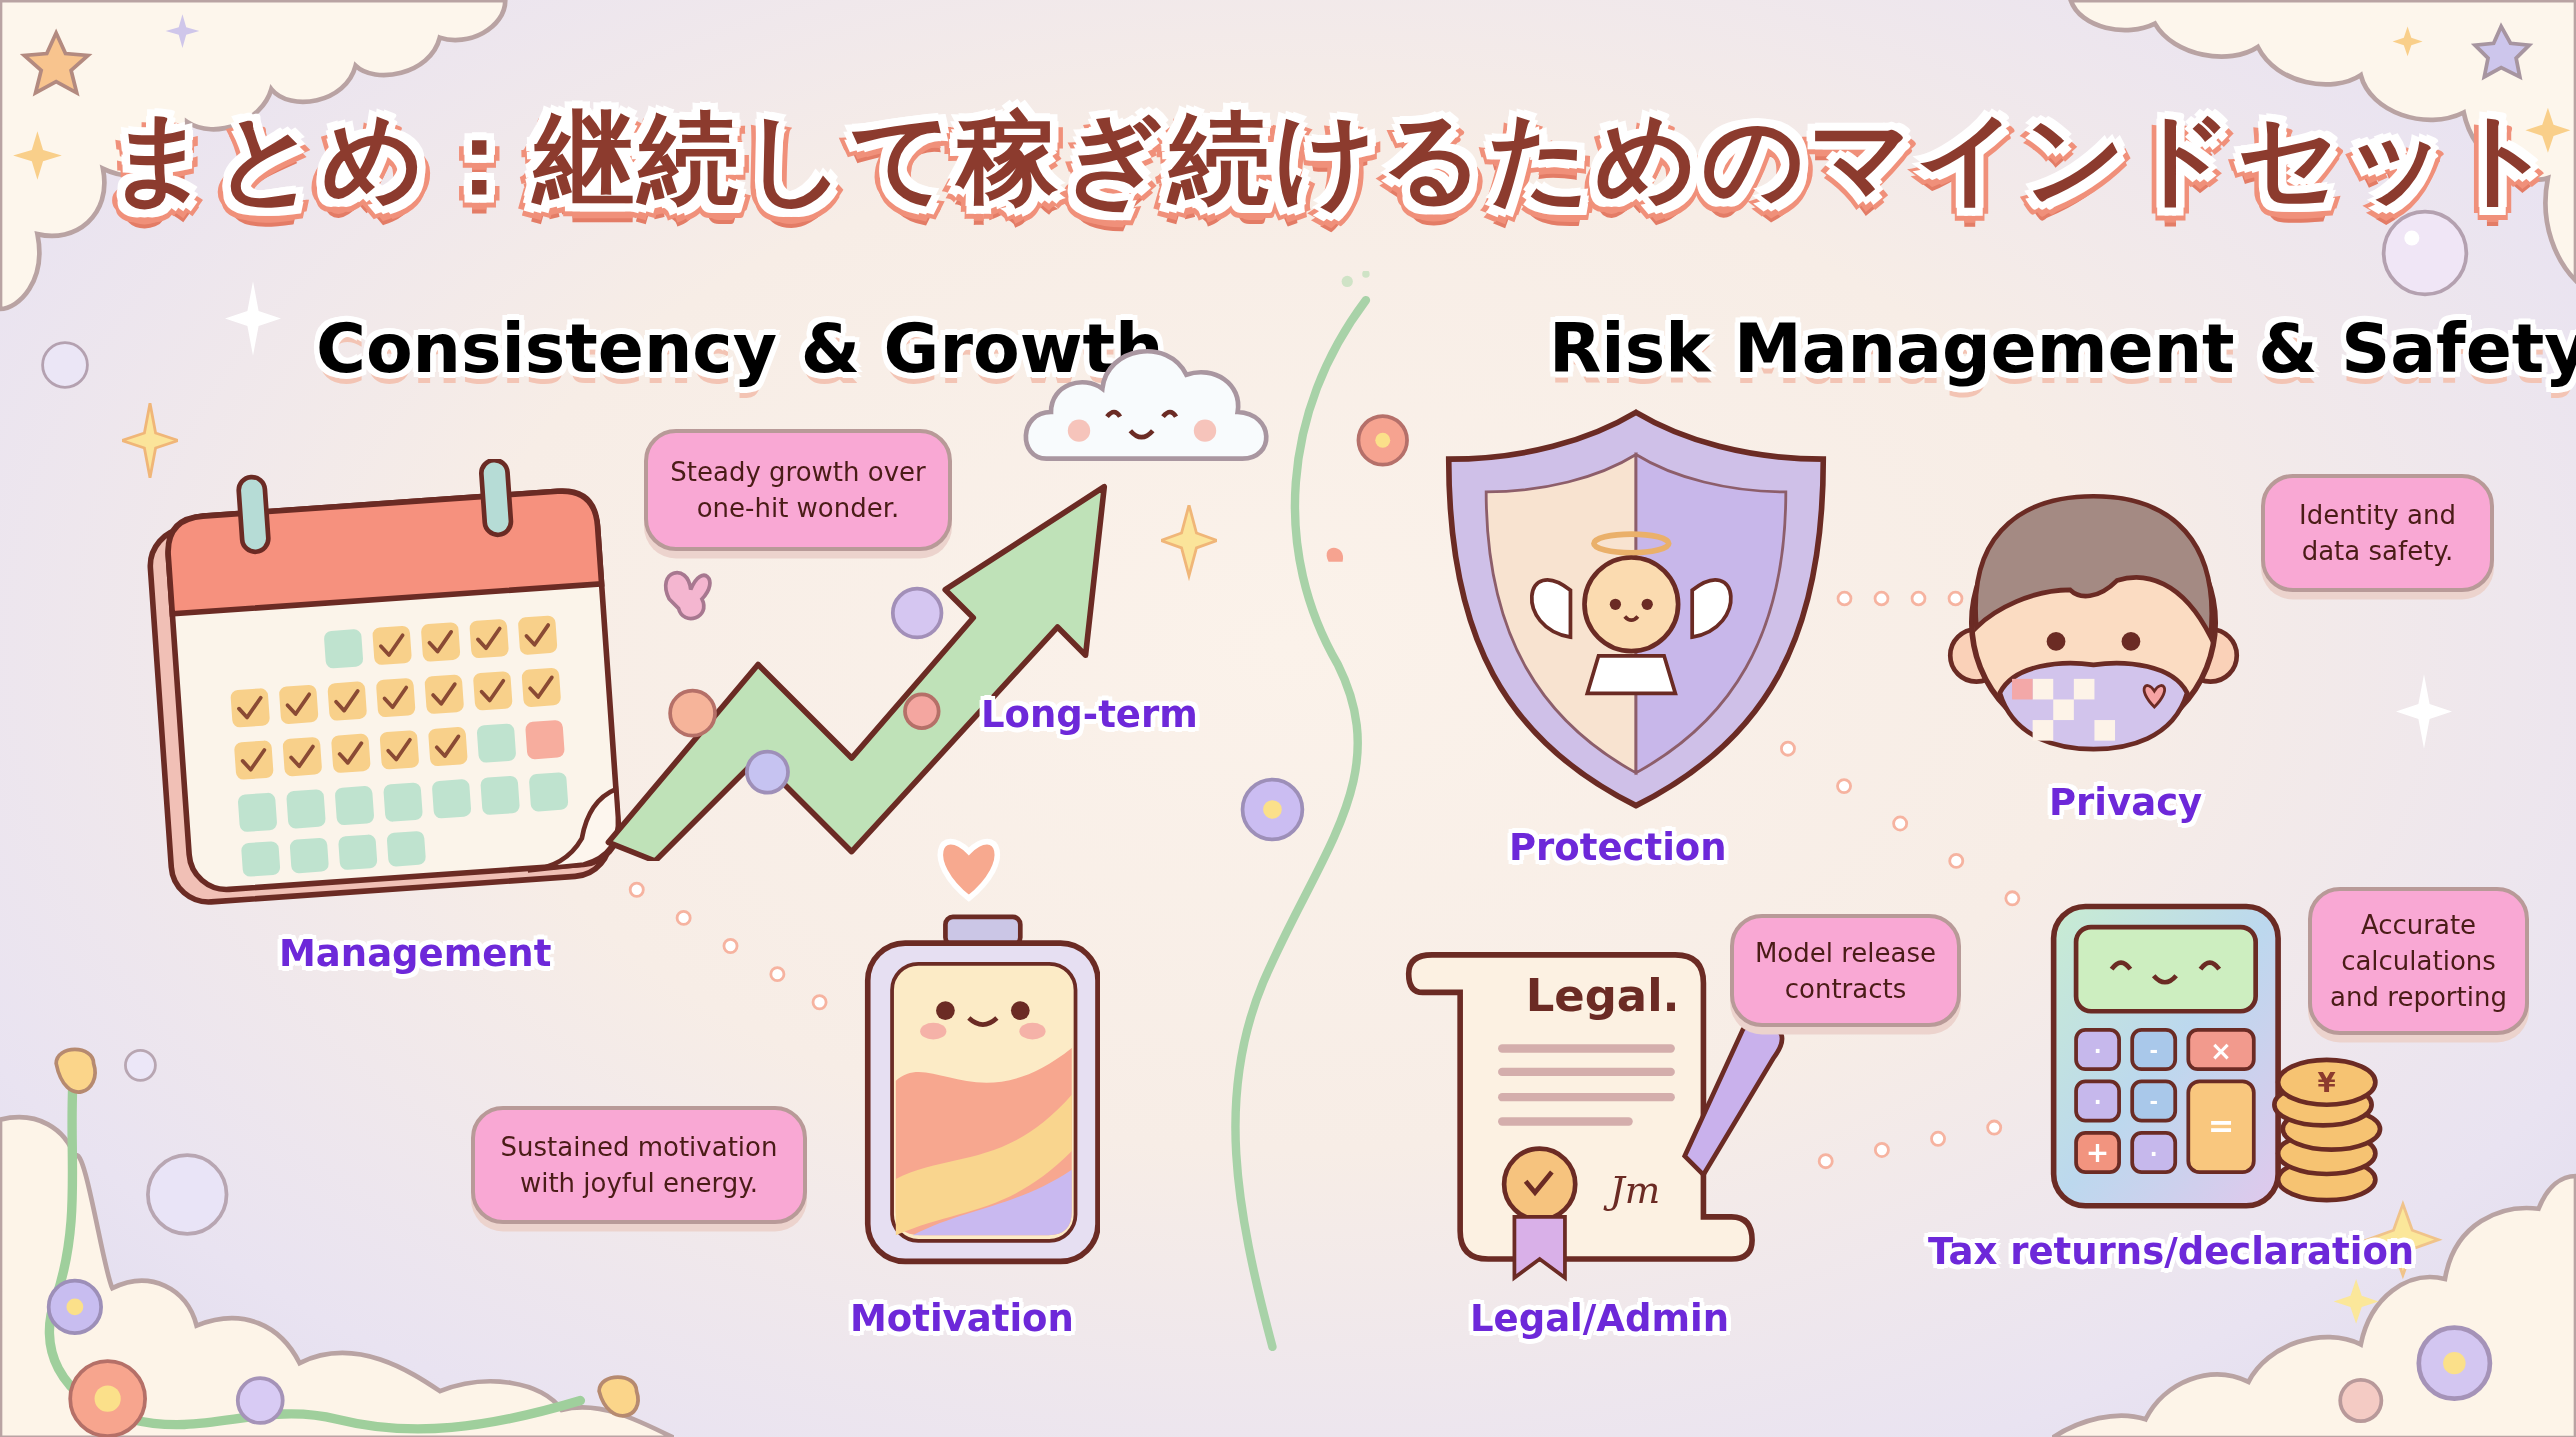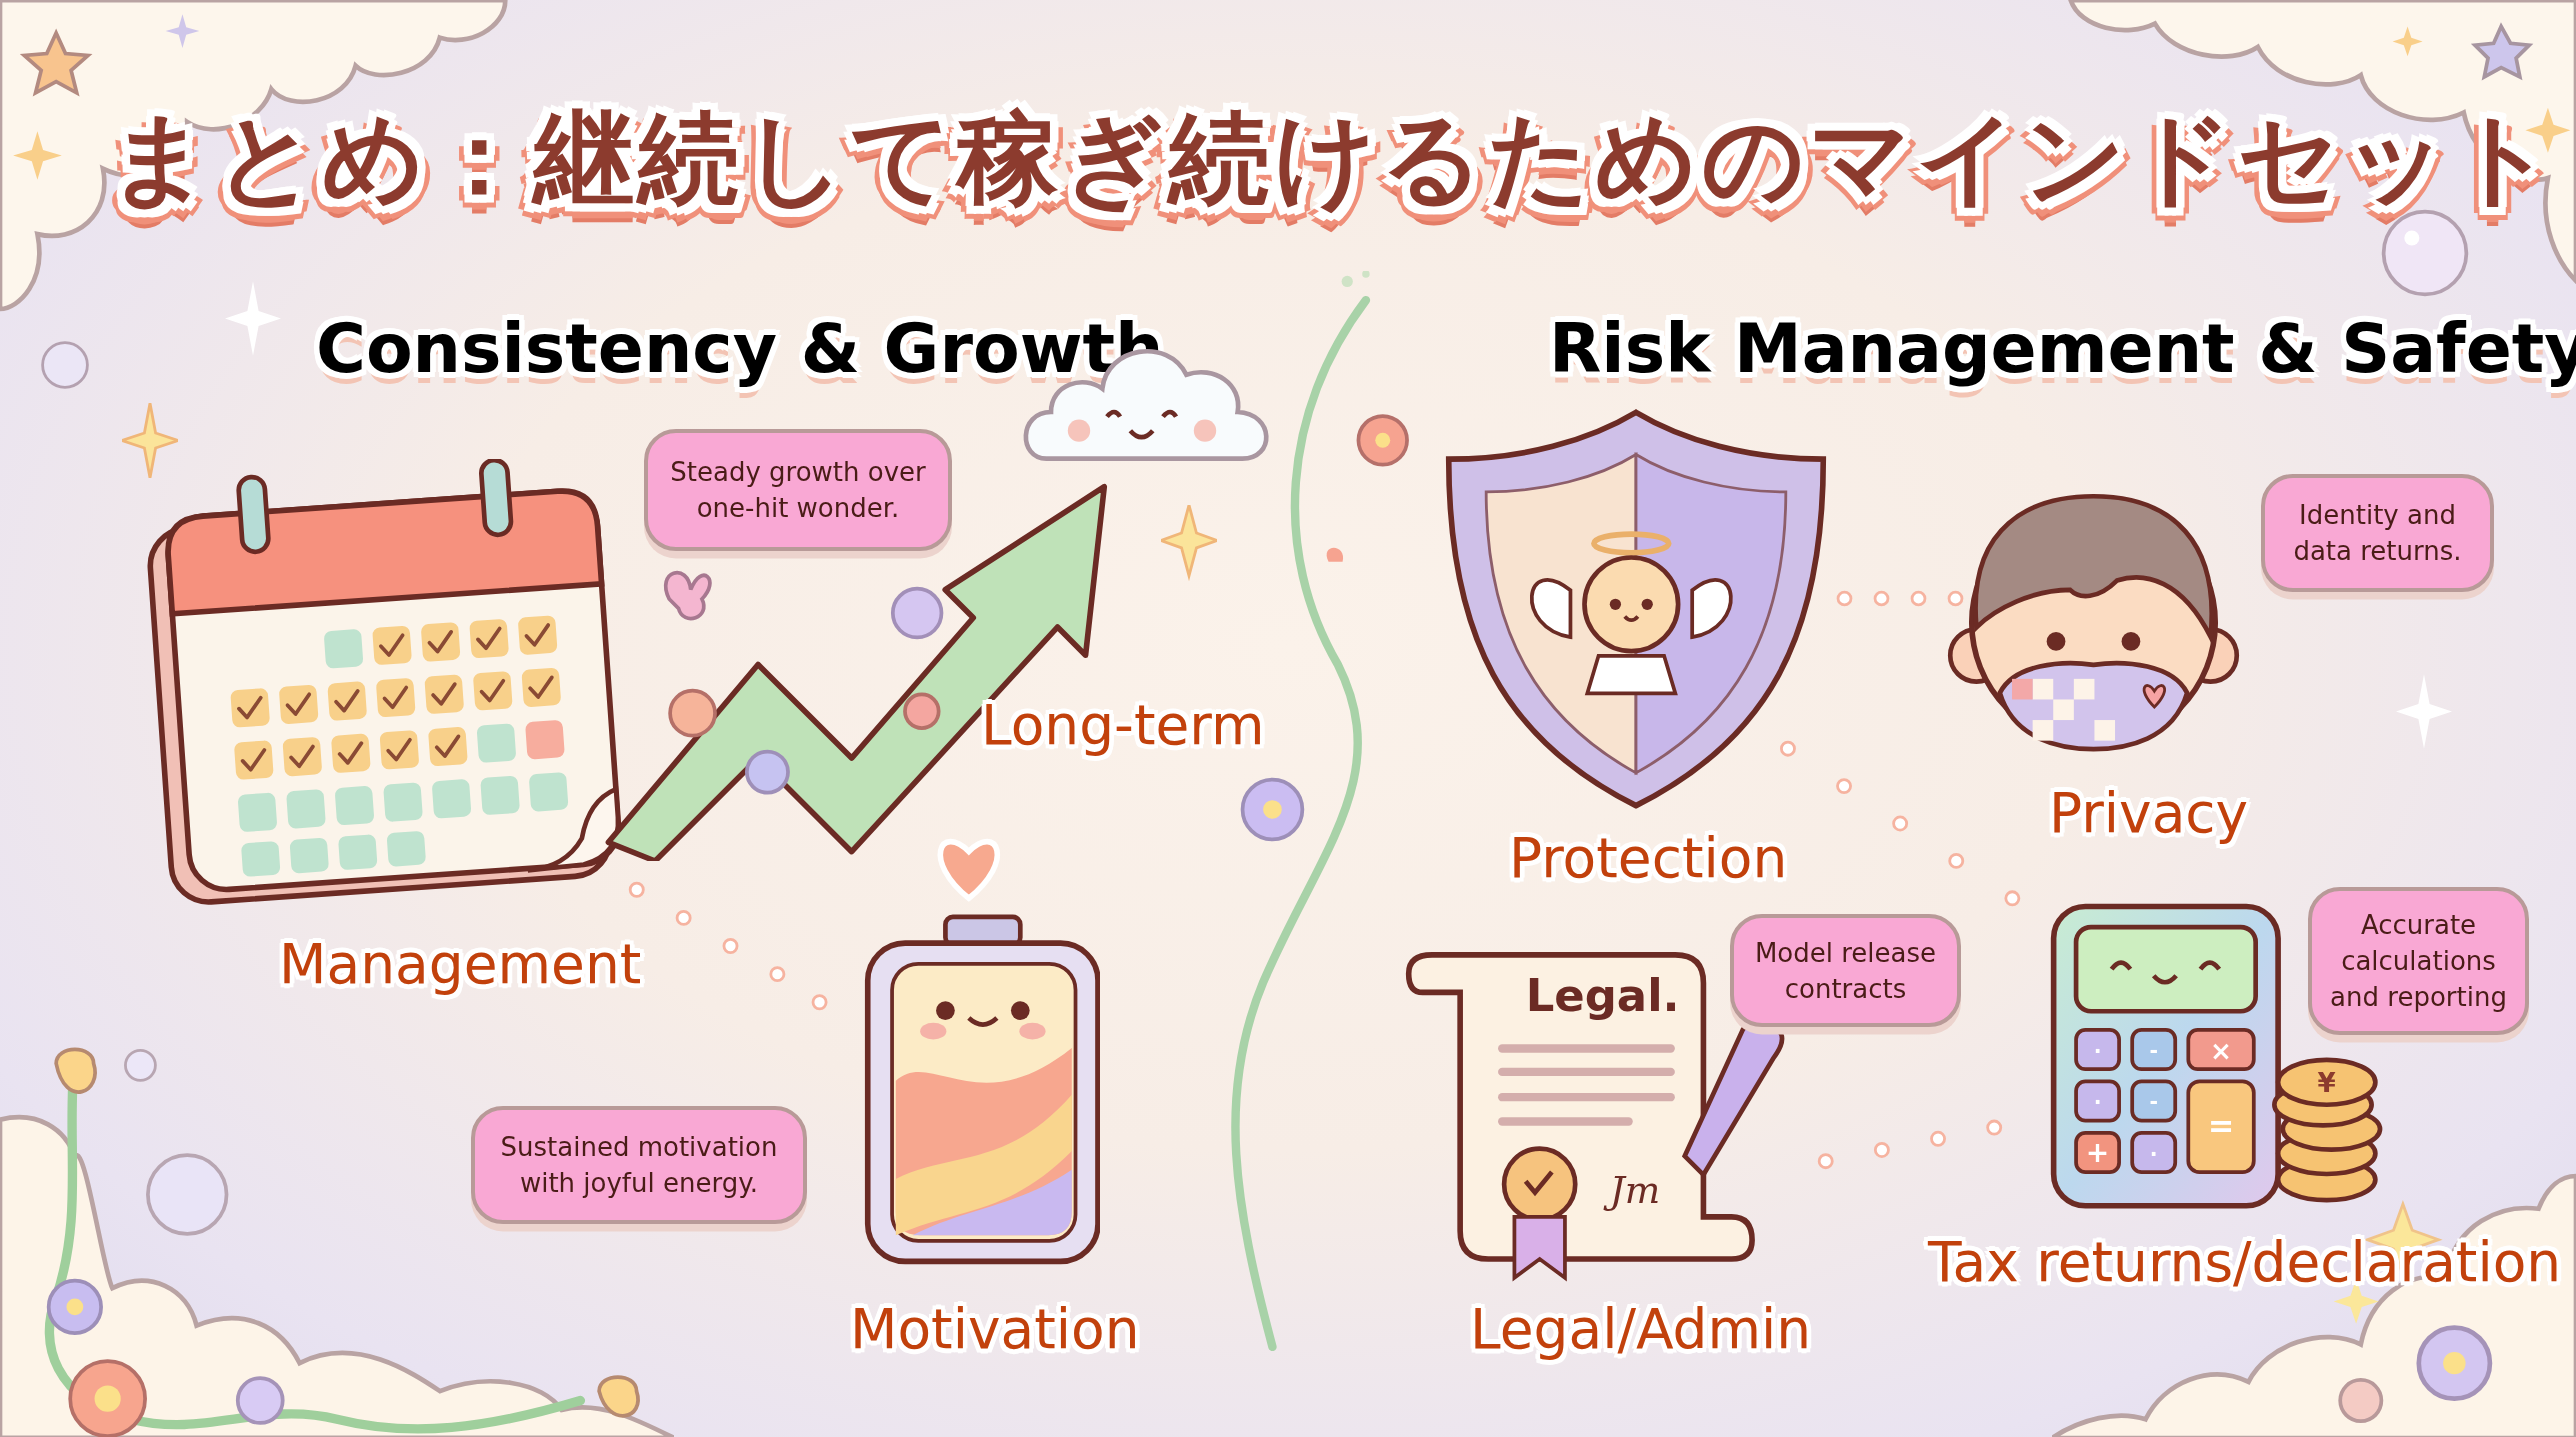--- a/index.html
+++ b/index.html
@@ -22,21 +22,21 @@
       -13px 5.6px 0 #f0907a, 13px 5.6px 0 #f0907a, 0 19px 0 #e37c66;
     padding-left: 45px;
   }
   .section-title {
     position:absolute; font-weight:bold; font-size:68px; color:#000000;
     text-shadow: -4.7px -4.7px 0 #fff, 4.7px -4.7px 0 #fff, -4.7px 4.7px 0 #fff, 4.7px 4.7px 0 #fff,
       0 -5.6px 0 #fff, 0 5.6px 0 #fff, -5.6px 0 0 #fff, 5.6px 0 0 #fff, 0 11.2px 0 #f3c4b4;
     white-space:nowrap;
   }
   .label {
-    position:absolute; font-weight:normal; font-size:55px; color:#c2410c;
+    position:absolute; font-weight:bold; font-size:37px; color:#6d28d9;
     text-shadow: -3.7px -3.7px 0 #fff, 3.7px -3.7px 0 #fff, -3.7px 3.7px 0 #fff, 3.7px 3.7px 0 #fff,
       0 -4.7px 0 #fff, 0 4.7px 0 #fff, -4.7px 0 0 #fff, 4.7px 0 0 #fff;
     white-space:nowrap;
   }
   .bubble {
     position:absolute; background:#f9a8d4; border:4.7px solid #b89a98; border-radius:32px;
     box-shadow: 0 7.5px 0 #ecd3cd;
     font-size:26px; line-height:36px; color:#4a1c17; text-align:center;
     display:flex; align-items:center; justify-content:center; flex-direction:column;
   }
@@ -261,21 +261,21 @@
       <rect x="100" y="269" width="22" height="22"></rect>
       <rect x="166" y="269" width="22" height="22"></rect>
     </g>
   <rect x="78" y="225" width="22" height="22" fill="#f3a8a8"></rect>
   <path d="M230,255 C210,235 222,225 230,238 C238,225 250,235 230,255Z" fill="#f6a3a3" stroke="#6b2b24" stroke-width="3"></path>
 </svg>
 <div class="label" style="left:2013px;top:781px;padding-left:36px;">Privacy</div>
 
 <div class="bubble" style="left:2261px;top:474px;width:225px;height:110px;">
   <span>Identity and</span>
-  <span>data returns.</span>
+  <span>data safety.</span>
 </div>
 
 <svg class="abs" style="left:1404px;top:936px" width="393" height="356" viewBox="0 0 420 380">
   <path d="M60,20 L290,20 Q320,20 320,50 L320,300 L350,300 Q372,300 372,325 Q372,345 350,345 L90,345 Q60,345 60,315 L60,60 L20,60 Q5,60 5,40 Q5,20 30,20 Z" fill="#fcf1e2" stroke="#6b2b24" stroke-width="6"></path>
   <text x="130" y="80" font-family="DejaVu Sans, sans-serif" font-weight="bold" font-size="48" fill="#6b2b24">Legal.</text>
   <g stroke="#d4aeac" stroke-width="9" stroke-linecap="round">
       <line x1="105" y1="120" x2="285" y2="120"></line>
       <line x1="105" y1="145" x2="285" y2="145"></line>
       <line x1="105" y1="172" x2="285" y2="172"></line>
       <line x1="105" y1="198" x2="240" y2="198"></line>

